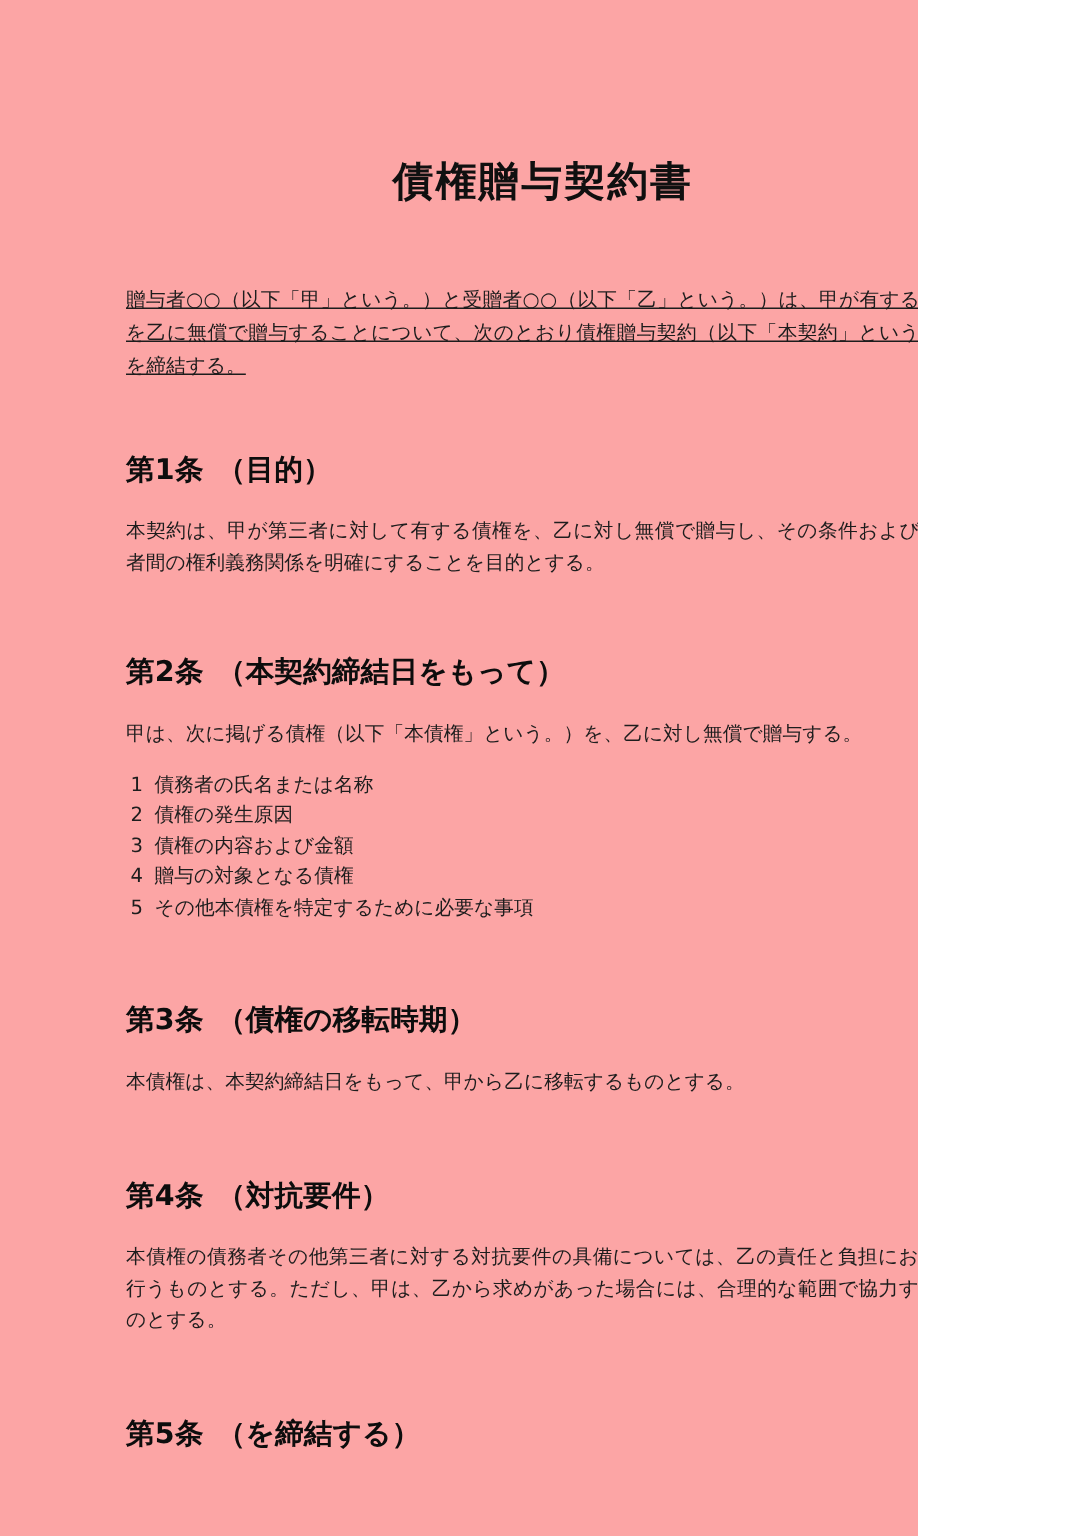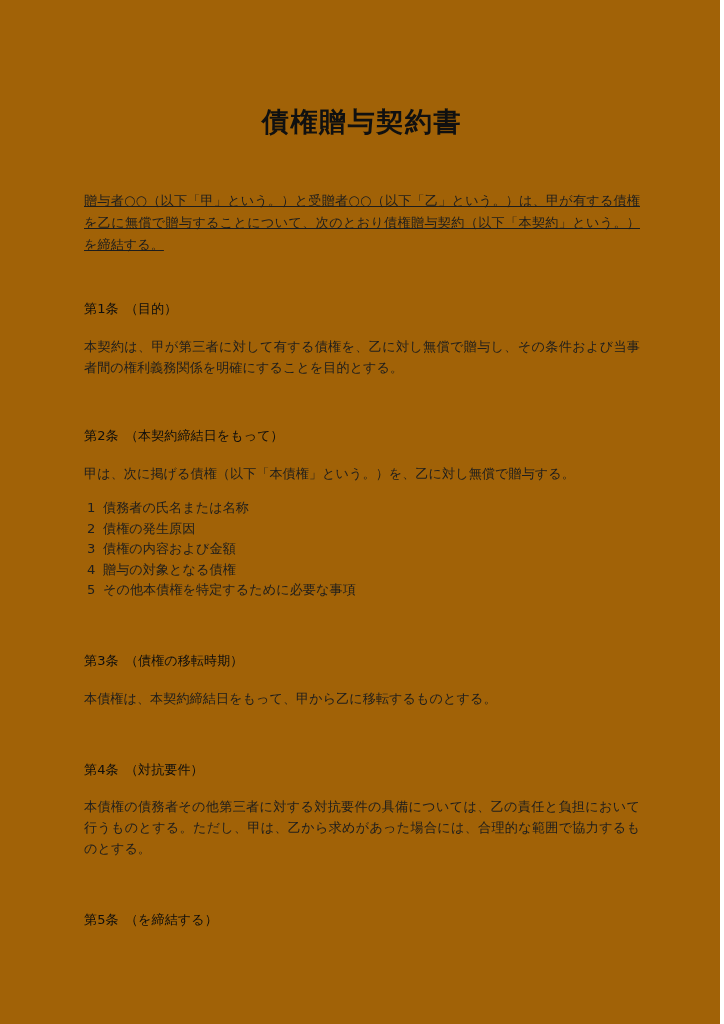--- a/index.html
+++ b/index.html
@@ -8,23 +8,23 @@
     padding: 0;
     background: #ffffff;
   }
   body {
     font-family: "DejaVu Sans", "Liberation Sans", sans-serif;
     color: #1a1a1a;
     -webkit-font-smoothing: antialiased;
   }
   .page {
     position: relative;
-    width: 720px;
+    width: 612px;
     height: 1024px;
-    background: #a16207;
+    background: #fca5a5;
     overflow: hidden;
     box-sizing: border-box;
   }
   .doc-body {
     position: absolute;
     left: 84px;
     top: 0;
     width: 556px;
   }
   .doc-title {
@@ -52,22 +52,22 @@
     margin: 0;
   }
   .article-1  { padding-top: 45px; }
   .article-2  { padding-top: 50px; }
   .article-3  { padding-top: 52px; }
   .article-4  { padding-top: 53px; }
   .article-5  { padding-top: 53px; }
   .article-6  { padding-top: 52px; }
 
   .article-heading {
-    font-size: 13px;
-    font-weight: normal;
+    font-size: 19px;
+    font-weight: bold;
     line-height: 1.3;
     margin: 0 0 18px 0;
     letter-spacing: 0.01em;
     color: #0d0d0d;
   }
   .article-heading .num {
     margin-right: 2px;
   }
   .article-text {
     margin: 0;

